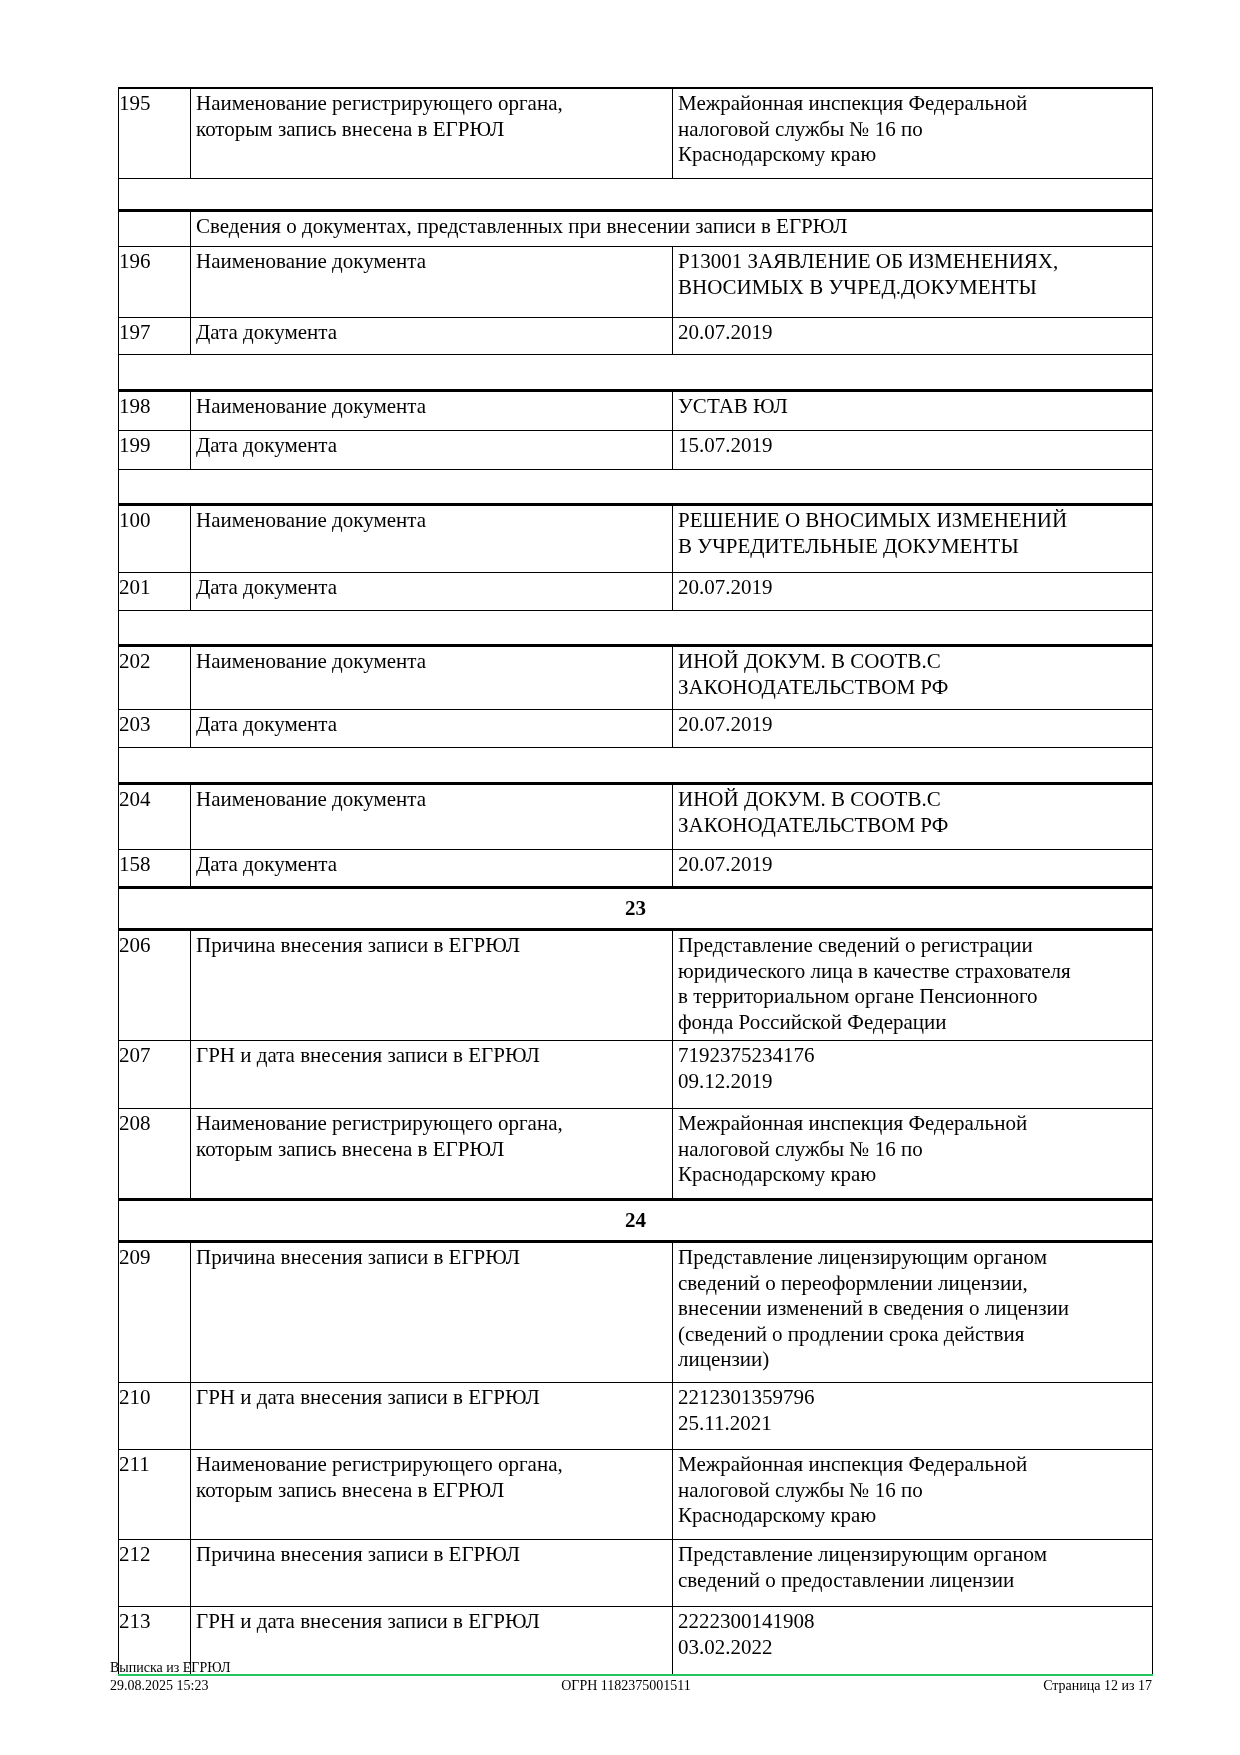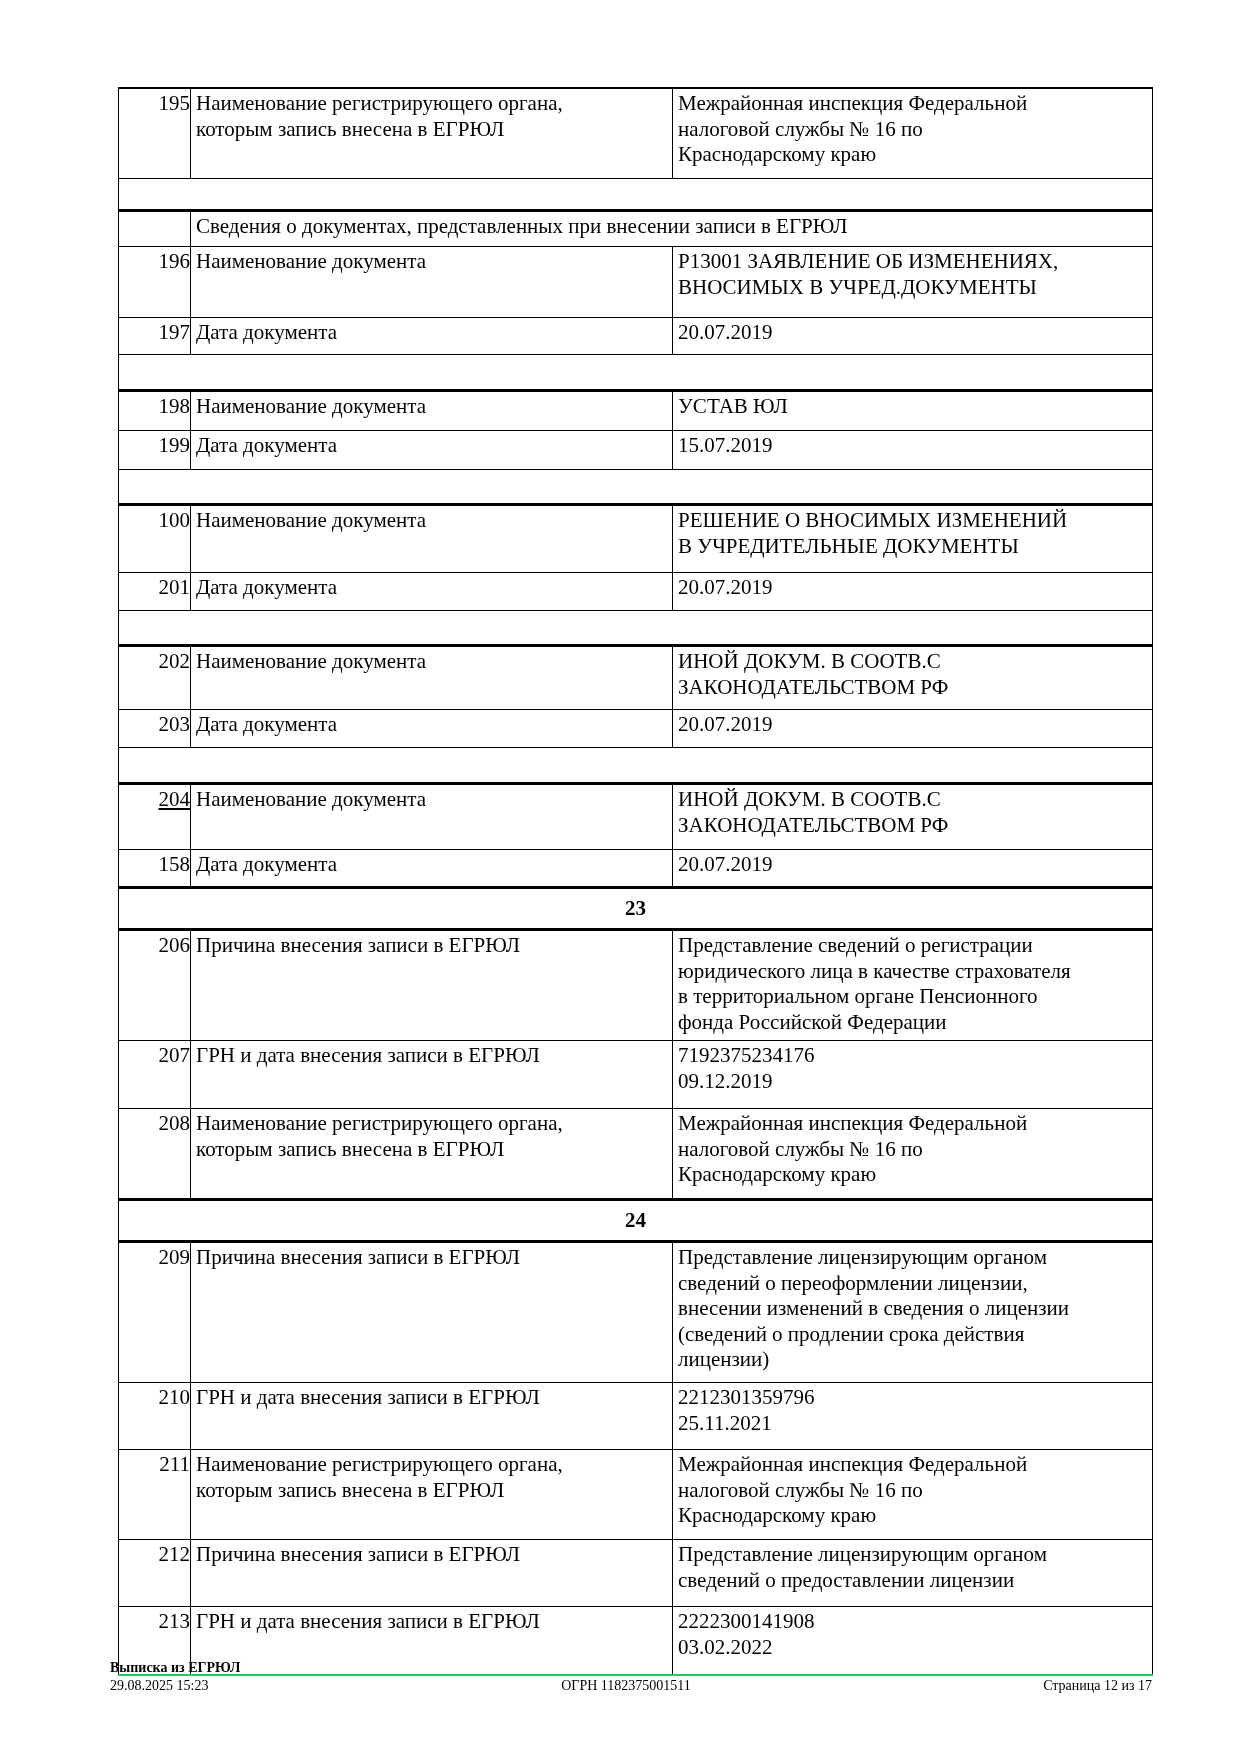--- a/index.html
+++ b/index.html
@@ -25,22 +25,22 @@
     font-size: 21px;
     line-height: 1.22;
   }
   .egrul-table td {
     border: 1px solid #000000;
     vertical-align: top;
     padding: 2px 5px 2px 5px;
     overflow: hidden;
   }
   .egrul-table td.num-cell {
-    text-align: right;
-    padding-left: 15px;
+    text-align: left;
+    padding-left: 0;
     padding-right: 0;
   }
   .egrul-table tr.first-row td { border-top: 2px solid #000000; }
   .egrul-table tr.last-row td  { border-bottom: 2px solid #22c55e; }
   .egrul-table tr.spacer-row td {
     border-bottom: 3px solid #000000;
     padding: 0;
   }
   .egrul-table tr.section-row td {
     border-top: 3px solid #000000;
@@ -53,21 +53,21 @@
   .page-footer {
     position: absolute;
     left: 110px;
     top: 1652px;
     width: 1042px;
     height: 42px;
     font-size: 14px;
     line-height: 1.25;
   }
   .footer-left   { position: absolute; left: 0; bottom: 0; text-align: left; }
-  .footer-title  { font-weight: bold; }
+  .footer-title  { font-weight: normal; }
   .footer-center { position: absolute; left: 0; right: 10px; bottom: 0; text-align: center; }
   .footer-right  { position: absolute; right: 0; bottom: 0; text-align: right; }
 </style>
 </head>
 <body>
 
 <table class="egrul-table">
   <colgroup>
     <col style="width:72px">
     <col style="width:482px">
@@ -174,21 +174,21 @@
           <div>Дата документа</div>
         </td>
         <td>
           <div>20.07.2019</div>
         </td>
       </tr>
       <tr class="spacer-row">
         <td colspan="3" style="height: 34px;"></td>
       </tr>
       <tr>
-        <td class="num-cell" style="height: 60px; text-decoration: underline;">204</td>
+        <td class="num-cell" style="height: 60px;">204</td>
         <td>
           <div>Наименование документа</div>
         </td>
         <td>
           <div>ИНОЙ ДОКУМ. В СООТВ.С</div>
           <div>ЗАКОНОДАТЕЛЬСТВОМ РФ</div>
         </td>
       </tr>
       <tr>
         <td class="num-cell" style="height: 32px;">158</td>

